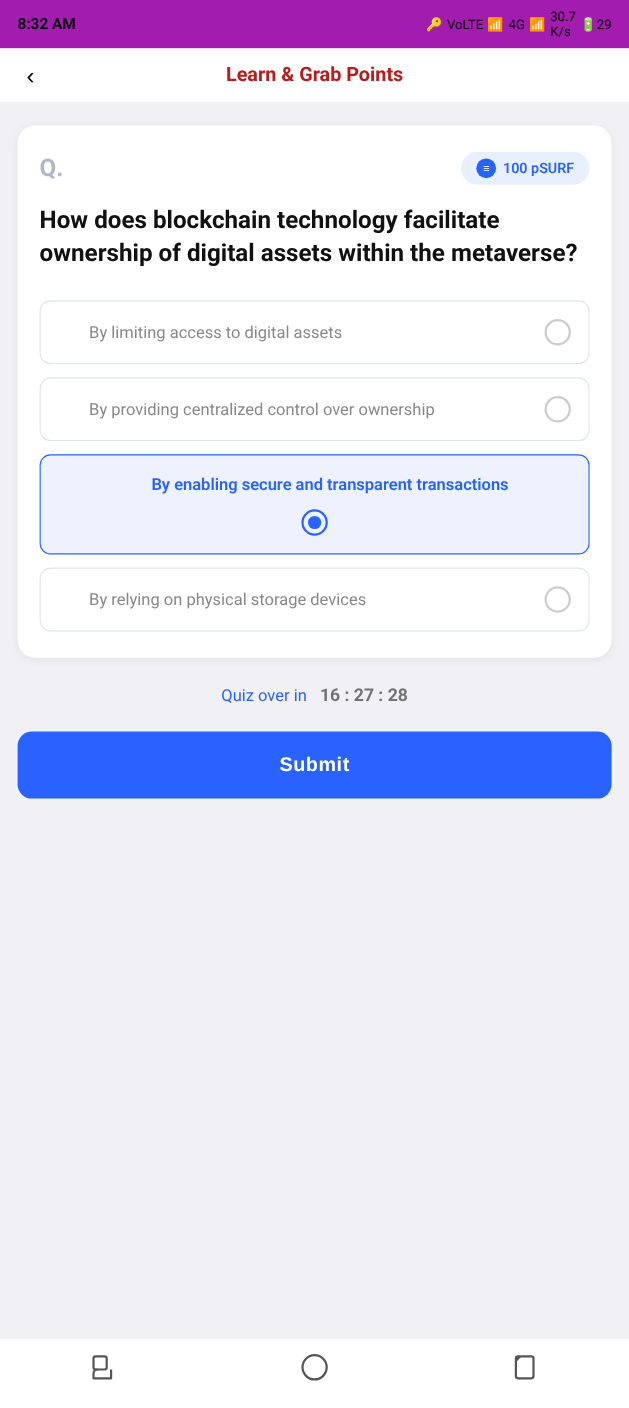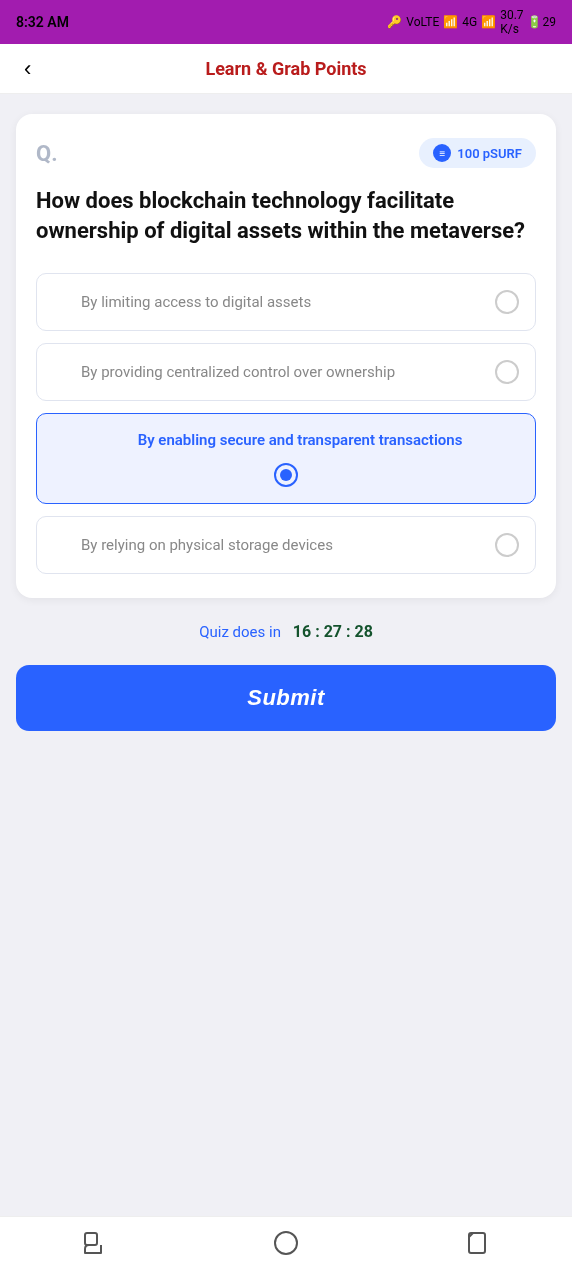--- a/index.html
+++ b/index.html
@@ -199,36 +199,35 @@
       font-size: 16px;
       color: #2962ff;
     }
     .timer-label {
       color: #2962ff;
       font-size: 15px;
     }
     .timer-value {
       font-weight: 700;
       font-size: 16px;
-      color: #14532d;
+      color: #737373;
     }
 
     
     .submit-btn {
       background: #2962ff;
       color: #fff;
       border: none;
       border-radius: 13px;
       padding: 20px;
-      font-size: 22px;
+      font-size: 18px;
       font-weight: 700;
       width: 100%;
       cursor: pointer;
       letter-spacing: 0.5px;
-      font-style: italic;
     }
 
     
     .bottom-nav {
       background: #fff;
       height: 64px;
       display: flex;
       align-items: center;
       justify-content: space-around;
       border-top: 1px solid #eee;
@@ -311,21 +310,21 @@
         <span class="option-text">By relying on physical storage devices</span>
         <div class="radio-circle">
           
         </div>
       </div>
 
     </div>
   </div>
 
   <div class="timer-section">
-    <span class="timer-label">Quiz does in</span>
+    <span class="timer-label">Quiz over in</span>
     &nbsp;
     <span class="timer-value">16 : 27 : 28</span>
   </div>
 
   <button class="submit-btn">Submit</button>
 </div>
 
 <div class="bottom-nav">
   <button class="nav-btn">
     <span class="nav-icon">

